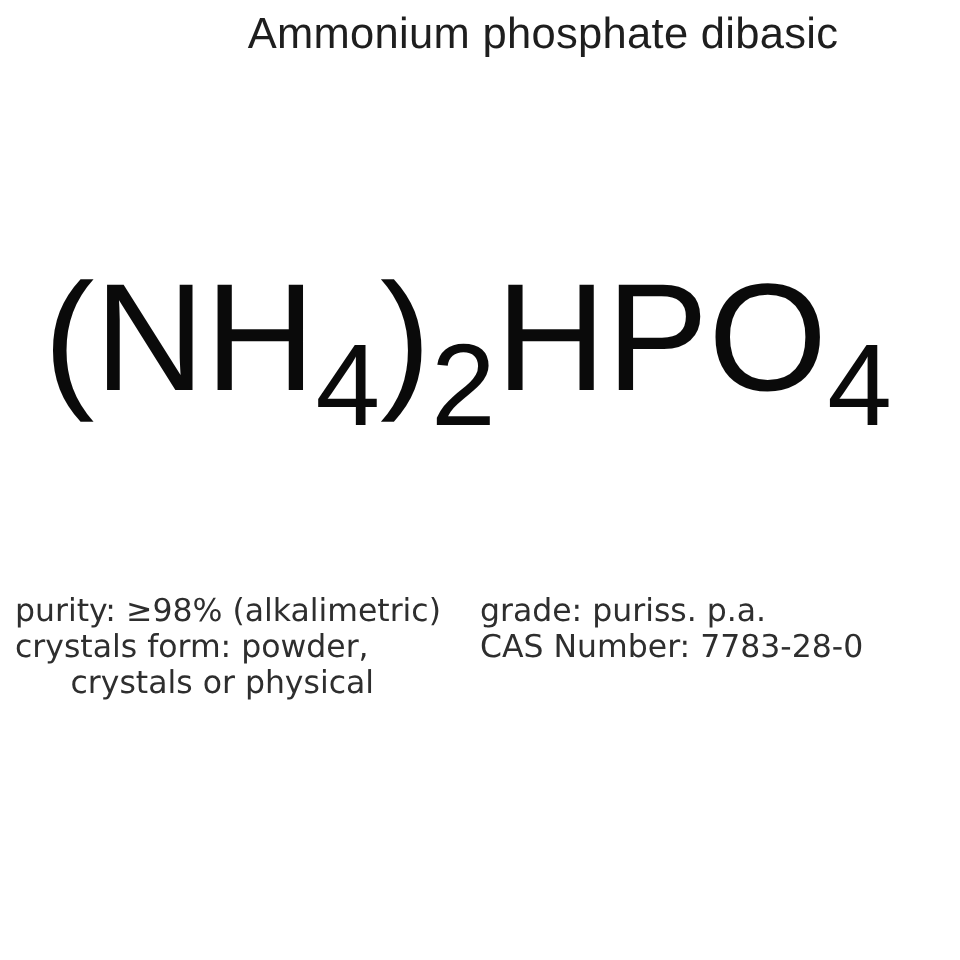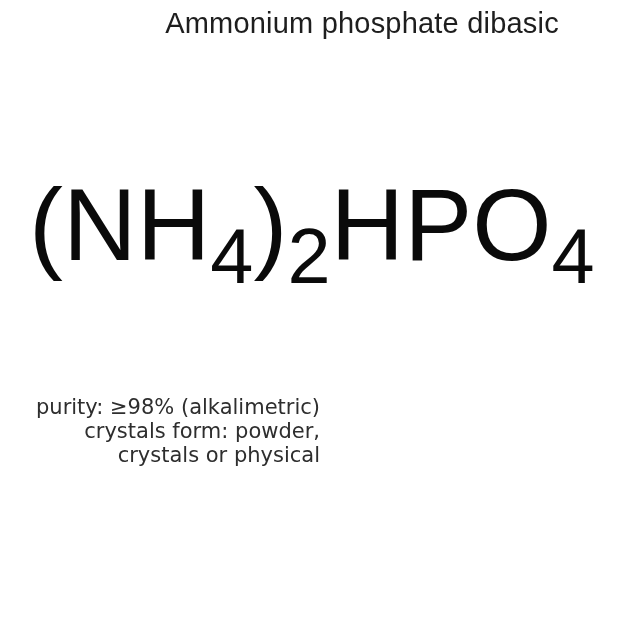--- a/index.html
+++ b/index.html
@@ -53,21 +53,20 @@
     display: flex;
     flex-direction: row;
     font-family: "DejaVu Sans", sans-serif;
     font-size: 21px;
     line-height: 24px;
     color: #2e2e2e;
   }
   .props .col-left {
     width: 310px;
     flex: 0 0 310px;
-    text-align: right;
   }
   .props .col-right {
     flex: 1 1 auto;
   }
   .props .line {
     white-space: nowrap;
   }
   .props .line.indent {
     padding-left: 37px;
   }
@@ -78,13 +77,17 @@
 <div class="title">Ammonium phosphate dibasic</div>
 
 <div class="formula"><span>(NH</span><span class="sub">4</span><span>)</span><span class="sub">2</span><span>HPO</span><span class="sub">4</span></div>
 
 <div class="props">
   <div class="col-left">
     <div class="line">purity: ≥98% (alkalimetric)</div>
     <div class="line">crystals form: powder,</div>
     <div class="line indent">crystals or physical</div>
   </div>
+  <div class="col-right">
+    <div class="line">grade: puriss. p.a.</div>
+    <div class="line">CAS Number: 7783-28-0</div>
+  </div>
 </div>
 
 </body></html>

